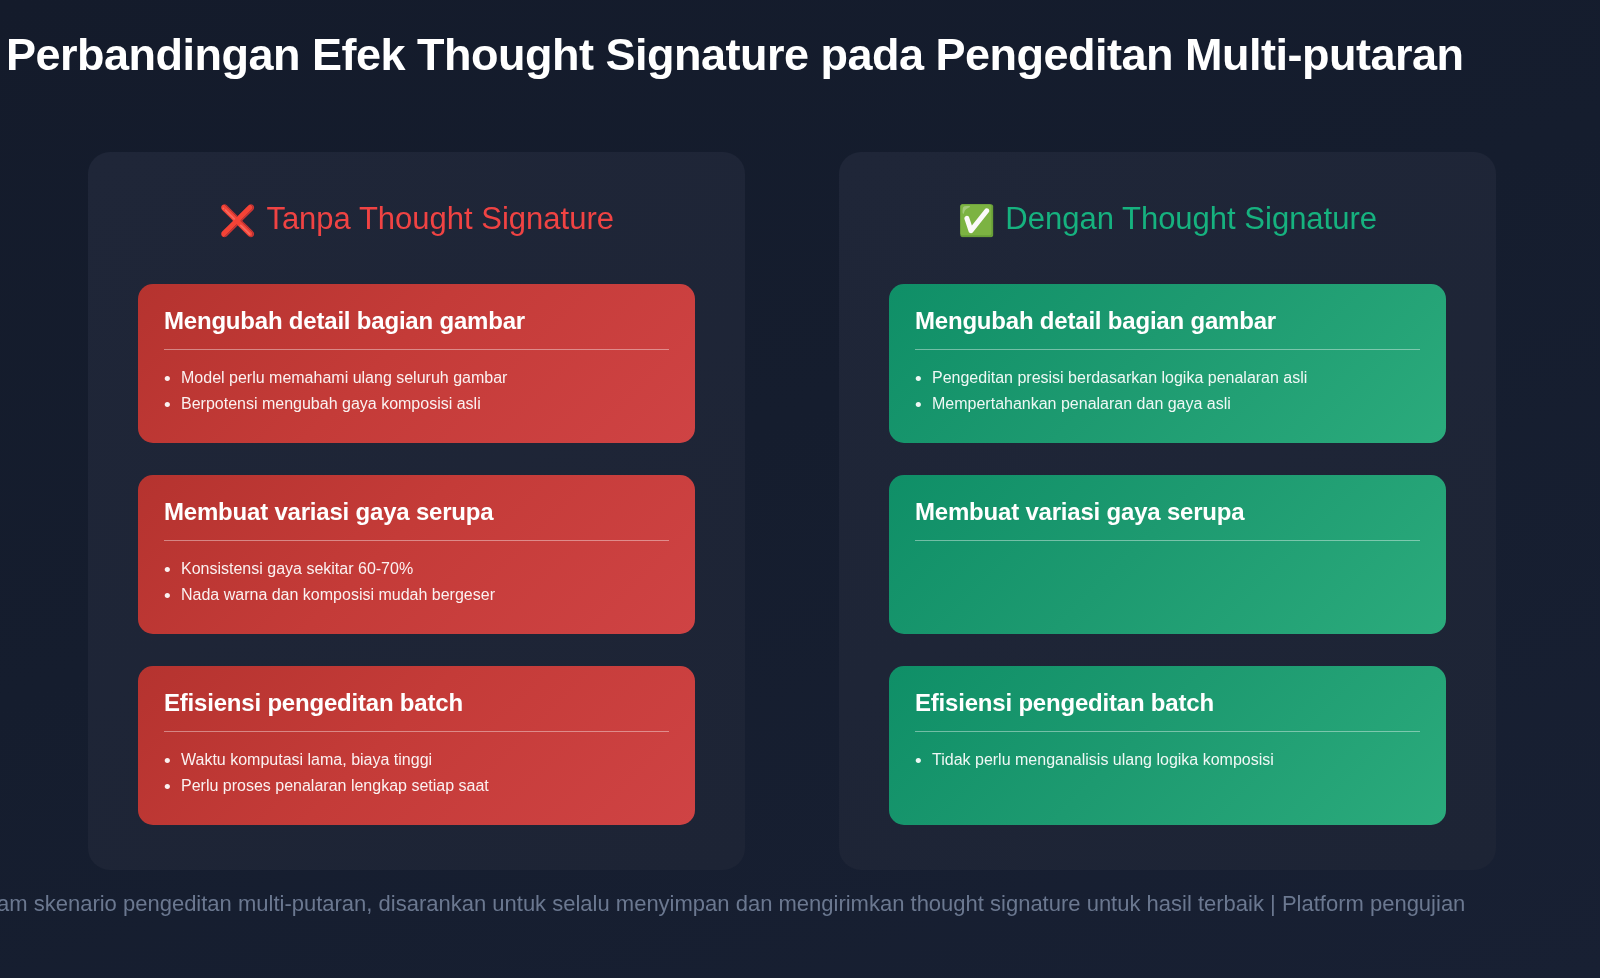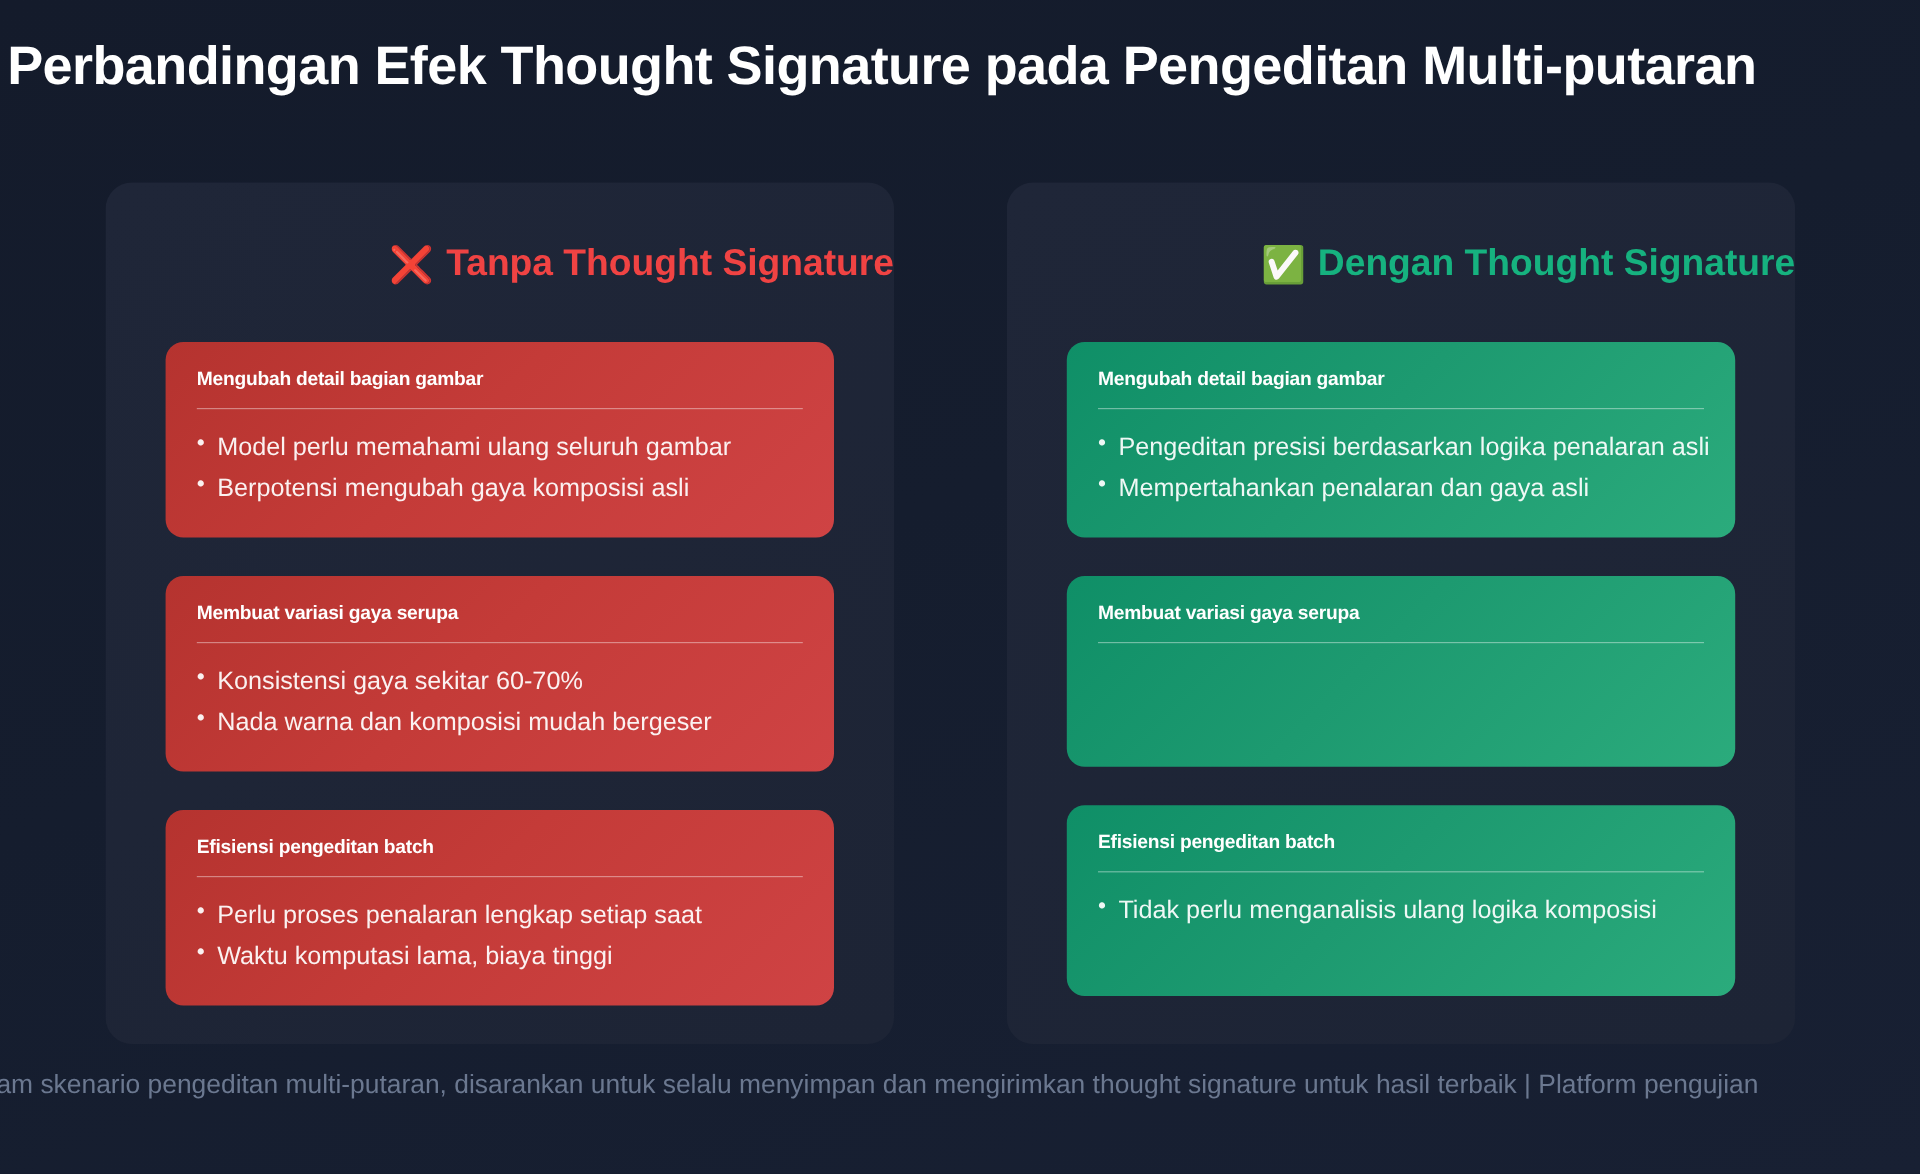--- a/index.html
+++ b/index.html
@@ -48,22 +48,22 @@
     width: 657px;
     background: #1e2537;
     background-image: linear-gradient(150deg, #1f2638 0%, #1d2435 100%);
     border-radius: 22px;
     position: relative;
     padding: 34px 0 0 0;
   }
 
   .panel-header {
     font-size: 31px;
-    font-weight: 700;
-    text-align: right;
+    font-weight: 400;
+    text-align: center;
     white-space: nowrap;
     line-height: 1.2;
     padding: 14px 0 0 0;
   }
   .panel-header .hdr-icon {
     font-size: 30px;
     margin-right: 10px;
     display: inline-block;
     vertical-align: -2px;
   }
@@ -86,39 +86,39 @@
   }
 
   .card.neg {
     background-image: linear-gradient(135deg, #b5332f 0%, #c43b38 45%, #cf4344 100%);
   }
   .card.pos {
     background-image: linear-gradient(135deg, #0f8f67 0%, #1d9a70 45%, #2bab7c 100%);
   }
 
   .card-title {
-    font-size: 16px;
+    font-size: 24px;
     font-weight: 700;
     color: #ffffff;
     white-space: nowrap;
     line-height: 1.25;
     letter-spacing: -0.2px;
   }
 
   .card-divider {
     height: 1px;
     background: rgba(255,255,255,0.40);
     margin: 13px 0 15px 0;
   }
 
   .card-list {
     list-style: none;
   }
   .card-list li {
-    font-size: 21px;
+    font-size: 16px;
     line-height: 1.62;
     color: rgba(255,255,255,0.93);
     white-space: nowrap;
     position: relative;
     padding-left: 17px;
   }
   .card-list li::before {
     content: "\2022";
     position: absolute;
     left: 0;
@@ -171,22 +171,22 @@
         <ul class="card-list">
           <li>Konsistensi gaya sekitar 60-70%</li>
           <li>Nada warna dan komposisi mudah bergeser</li>
         </ul>
       </article>
 
       <article class="card neg">
         <div class="card-title">Efisiensi pengeditan batch</div>
         <div class="card-divider"></div>
         <ul class="card-list">
+          <li>Waktu komputasi lama, biaya tinggi</li>
           <li>Perlu proses penalaran lengkap setiap saat</li>
-          <li>Waktu komputasi lama, biaya tinggi</li>
         </ul>
       </article>
 
     </div>
   </section>
 
   <section class="panel">
     <div class="panel-header pos">
       <span class="hdr-icon">✅</span><span>Dengan Thought Signature</span>
     </div>

